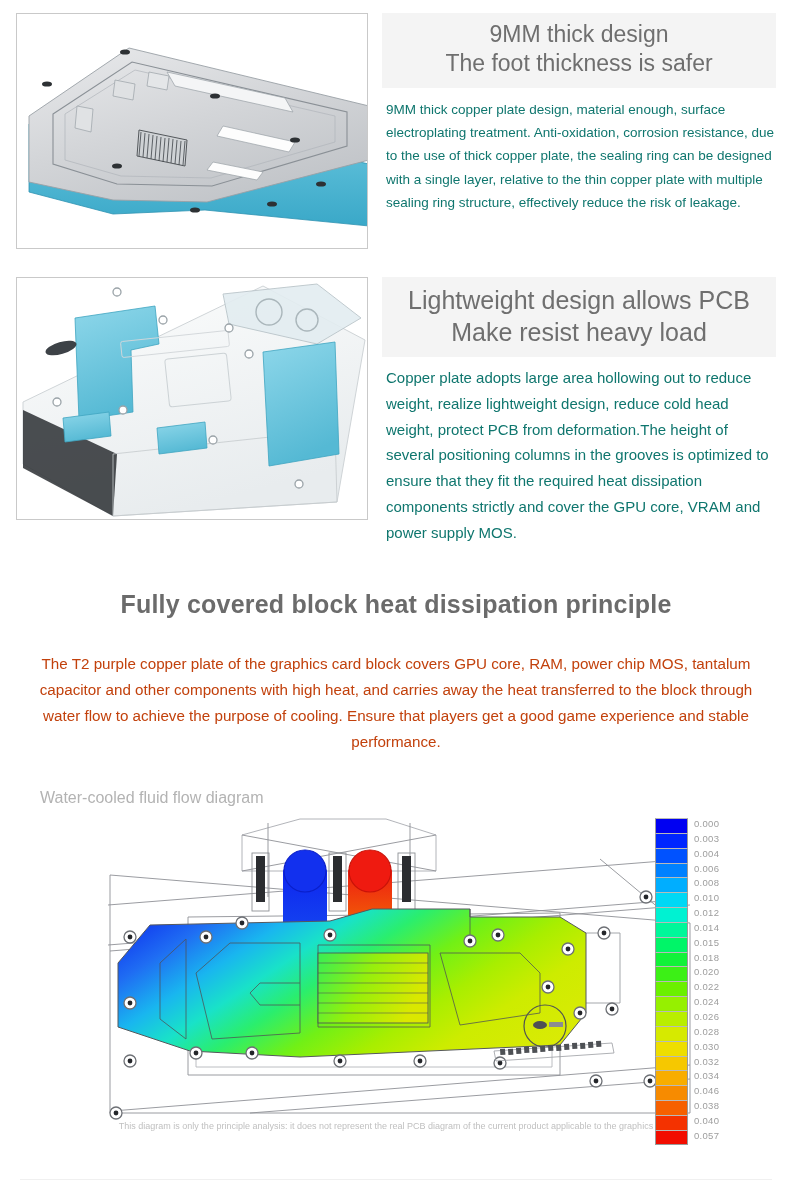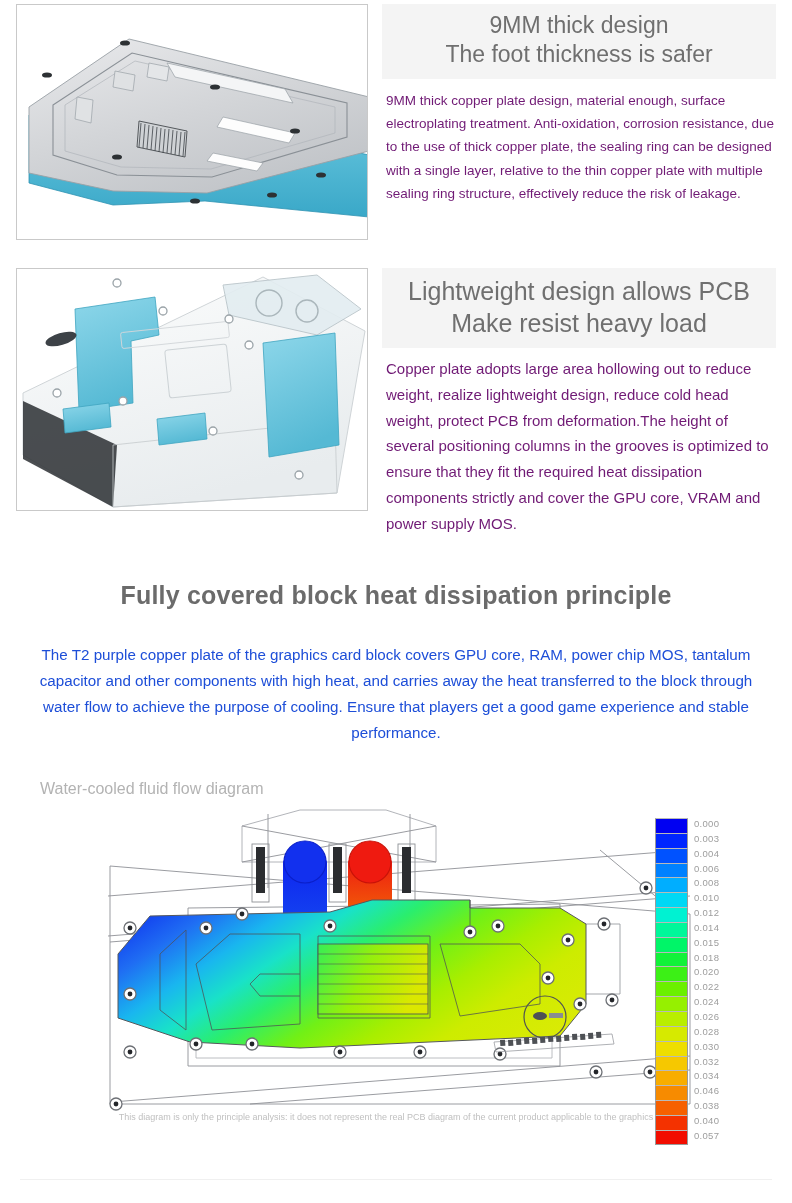--- a/index.html
+++ b/index.html
@@ -14,21 +14,21 @@
     overflow: hidden;
     position: relative;
   }
 
   
   .feature {
     display: flex;
     align-items: flex-start;
     padding: 0 16px;
   }
-  #feature-1 { margin-top: 4px; }
+  #feature-1 { margin-top: 13px; }
   #feature-2 { margin-top: 28px; }
 
   .photo-frame {
     width: 352px;
     flex: 0 0 352px;
     border: 1px solid #c9c9c9;
     background: #ffffff;
     position: relative;
     overflow: hidden;
   }
@@ -44,21 +44,21 @@
     text-align: center;
     color: #6f6f6f;
     font-weight: 400;
     line-height: 1.28;
     padding: 7px 6px 9px 6px;
   }
   #title-1 { font-size: 23px; }
   #title-2 { font-size: 25px; }
 
   .body-copy {
-    color: #701a75;
+    color: #0f766e;
     line-height: 1.72;
     padding: 6px 2px 0 4px;
   }
   #body-1 { font-size: 13.5px; padding-top: 10px; }
   #body-2 { font-size: 15px; padding-top: 8px; }
 
   
   #principle-section {
     margin-top: 44px;
     padding: 0 18px;
@@ -67,21 +67,21 @@
   #principle-heading {
     font-size: 25px;
     font-weight: bold;
     color: #6b6b6b;
     letter-spacing: .2px;
     margin-bottom: 32px;
   }
   #principle-body {
     font-size: 15.2px;
     line-height: 1.72;
-    color: #1d4ed8;
+    color: #c2410c;
     padding: 0 10px;
     margin-top: 24px;
   }
 
   
   #diagram-section {
     margin-top: 34px;
     position: relative;
     height: 400px;
   }

